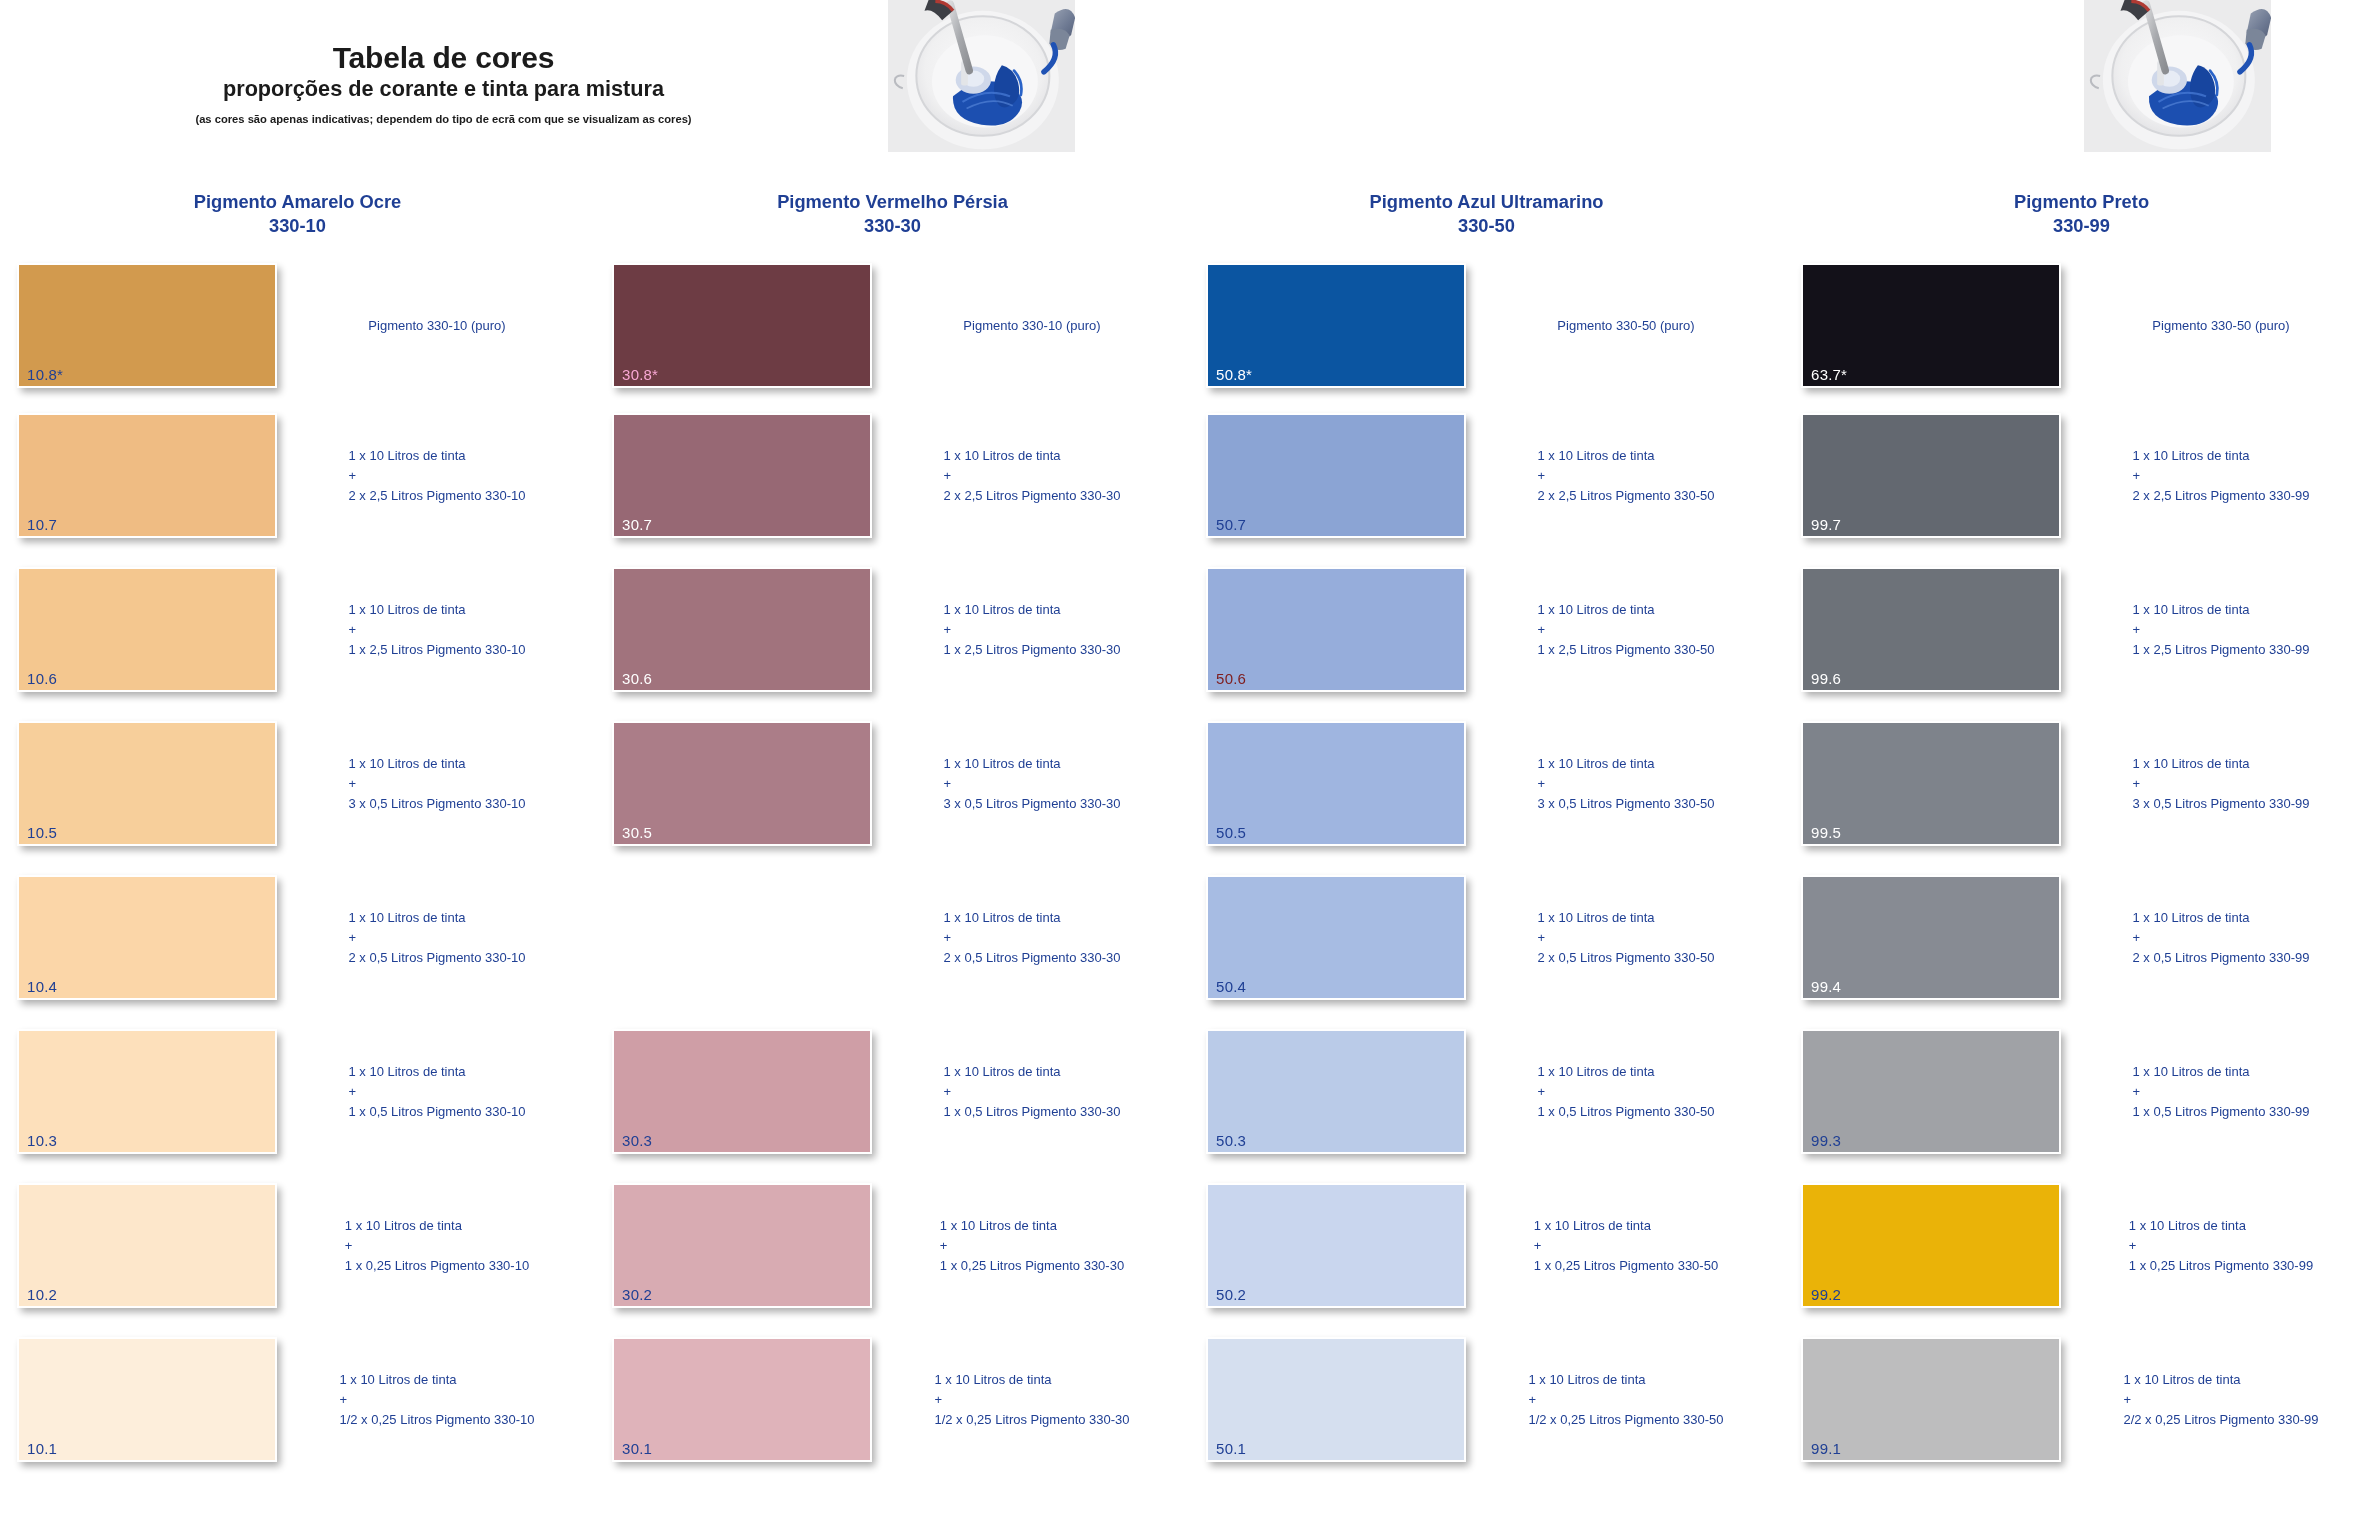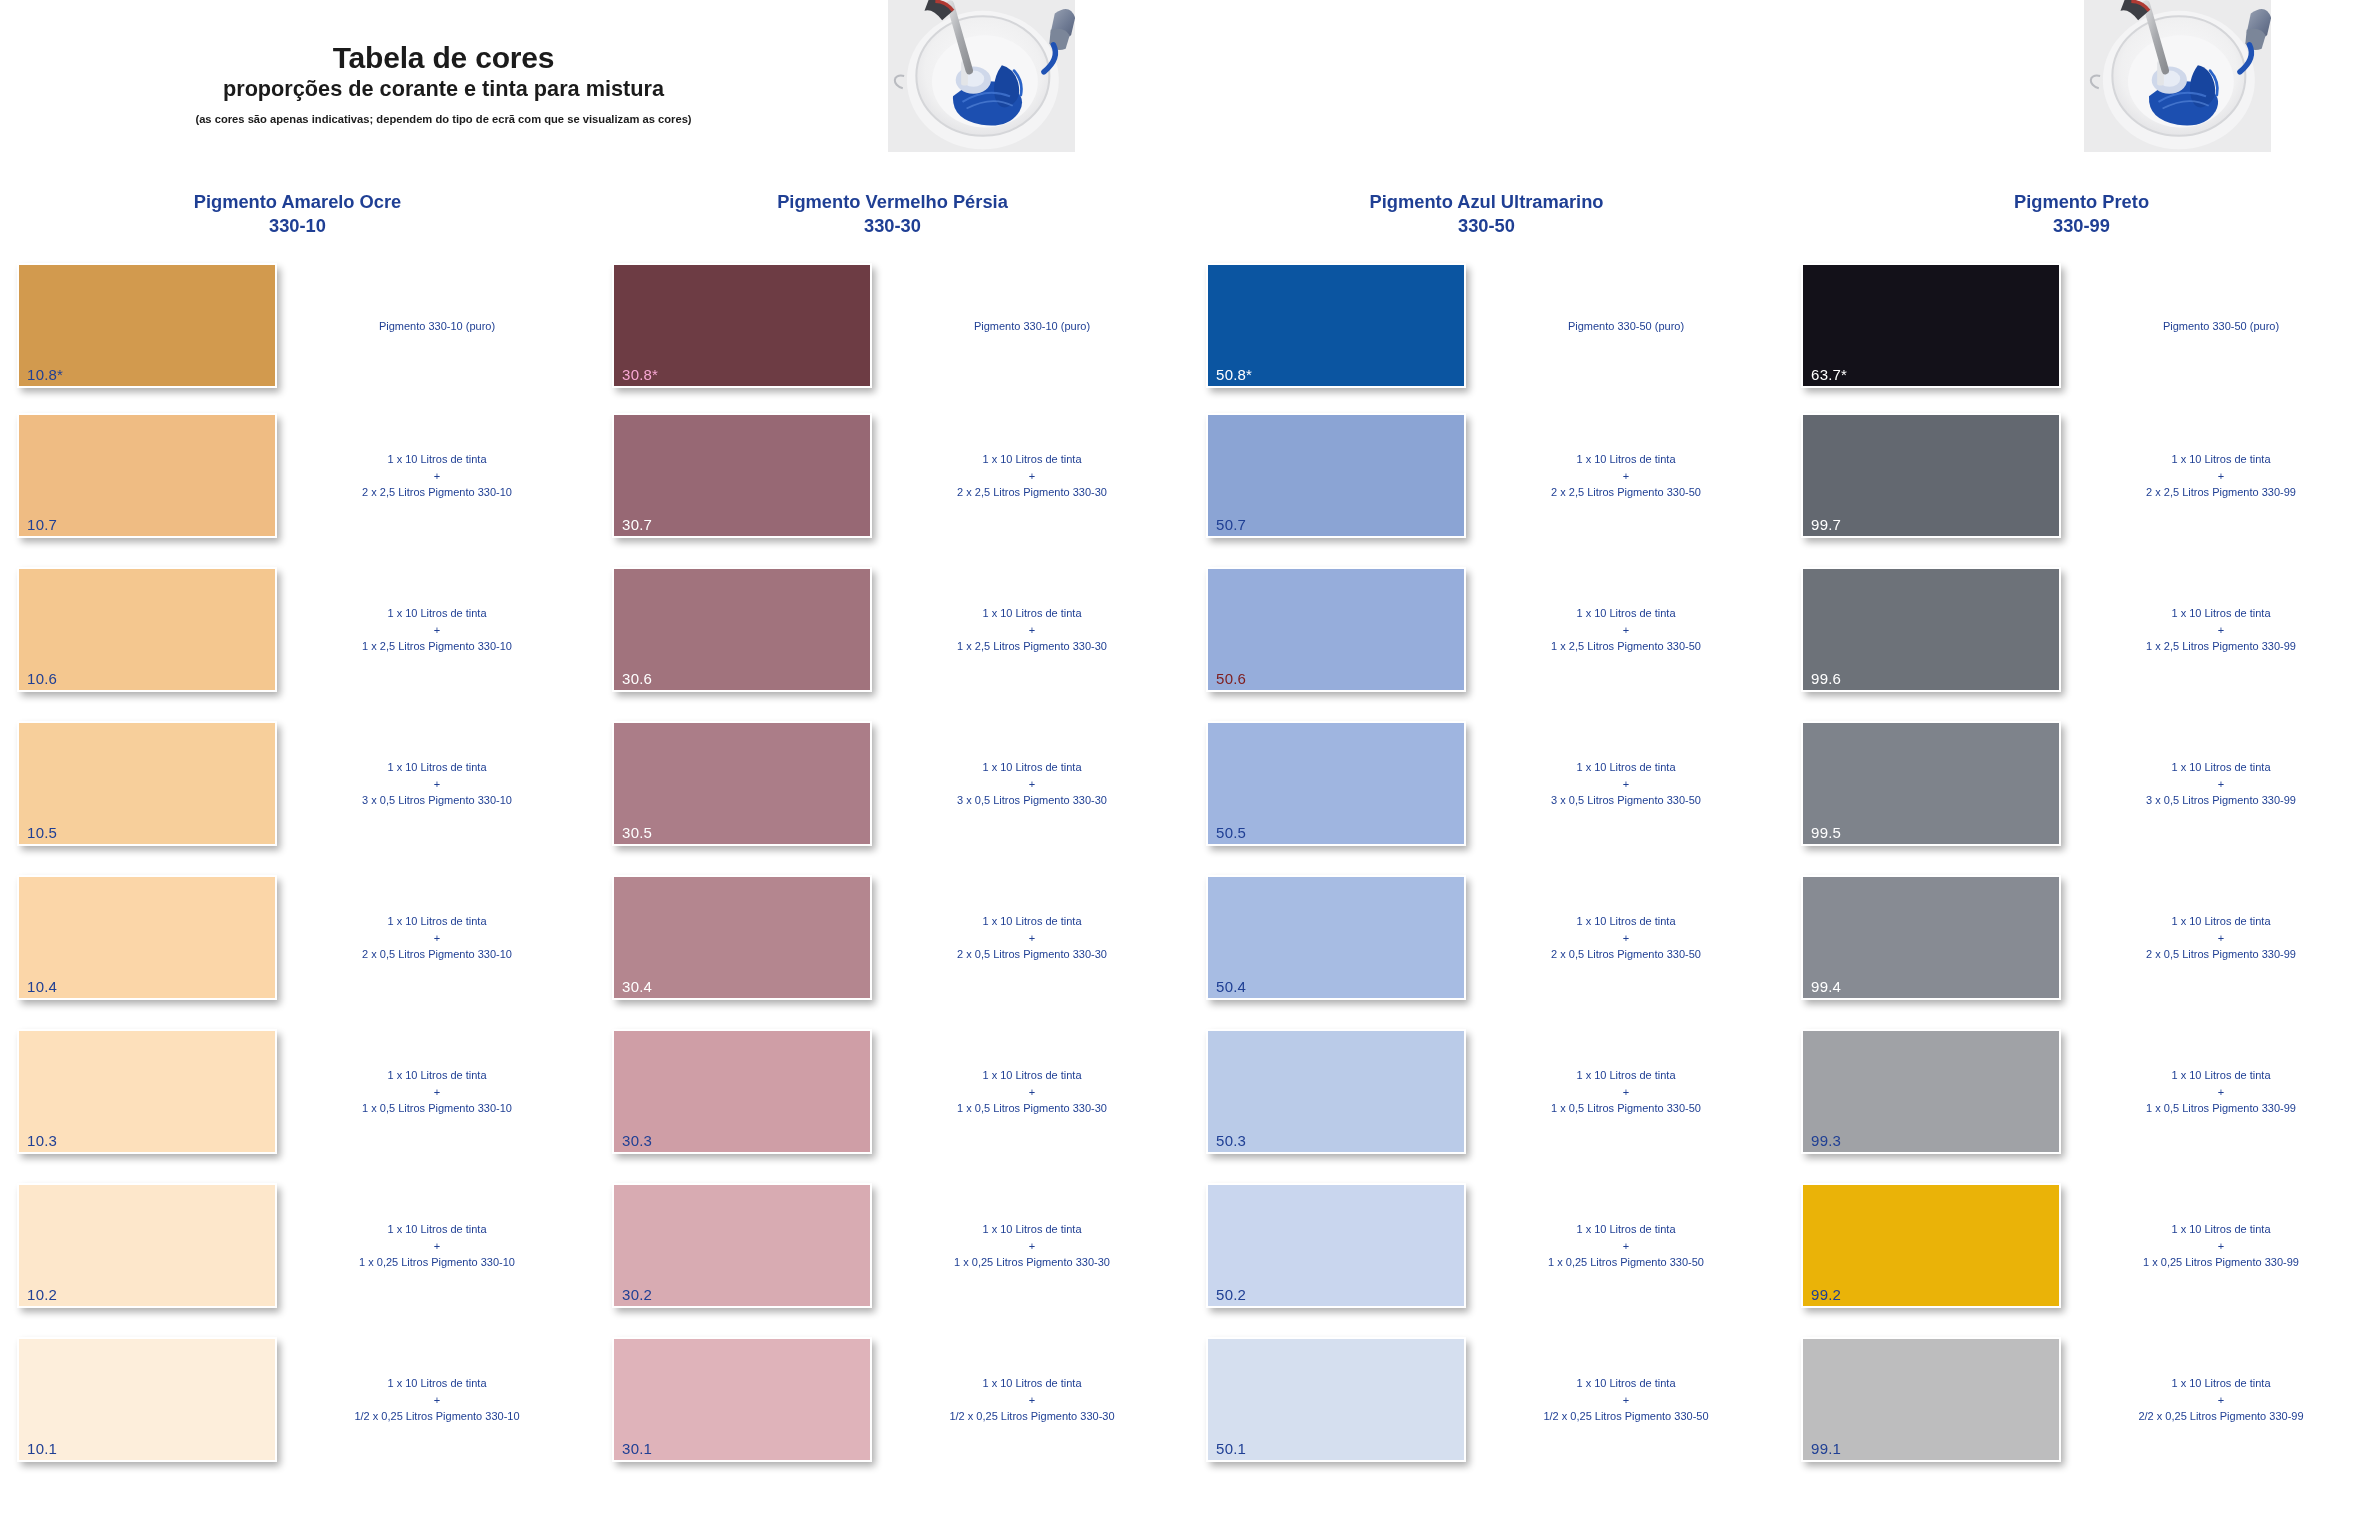--- a/index.html
+++ b/index.html
@@ -114,23 +114,22 @@
 
   .desc {
     position: absolute;
     left: 284px;
     top: 5.4px;
     width: 306px;
     height: 125px;
     display: flex;
     align-items: center;
     justify-content: center;
-    text-align: center;
     color: #1f3f94;
-    font-size: 11px;
+    font-size: 13px;
     line-height: 1.52;
     box-sizing: border-box;
     padding: 0 2.7px;
   }
   .desc .ln { display: block; white-space: nowrap; }
 
   
   .row-first .desc { align-items: center; }
 </style>
 </head>
@@ -352,23 +351,20 @@
           </div>
           <div class="desc">
             <div>
               <span class="ln">1 x 10 Litros de tinta</span>
               <span class="ln">+</span>
               <span class="ln">3 x 0,5 Litros Pigmento 330-30</span>
             </div>
           </div>
         </div>
         <div class="row">
-          <div class="swatch" style="background: rgb(180, 134, 143);">
-            <span class="swatch-label" style="color: rgb(255, 255, 255);">30.4</span>
-          </div>
           <div class="desc">
             <div>
               <span class="ln">1 x 10 Litros de tinta</span>
               <span class="ln">+</span>
               <span class="ln">2 x 0,5 Litros Pigmento 330-30</span>
             </div>
           </div>
         </div>
         <div class="row">
           <div class="swatch" style="background: rgb(207, 158, 166);">

